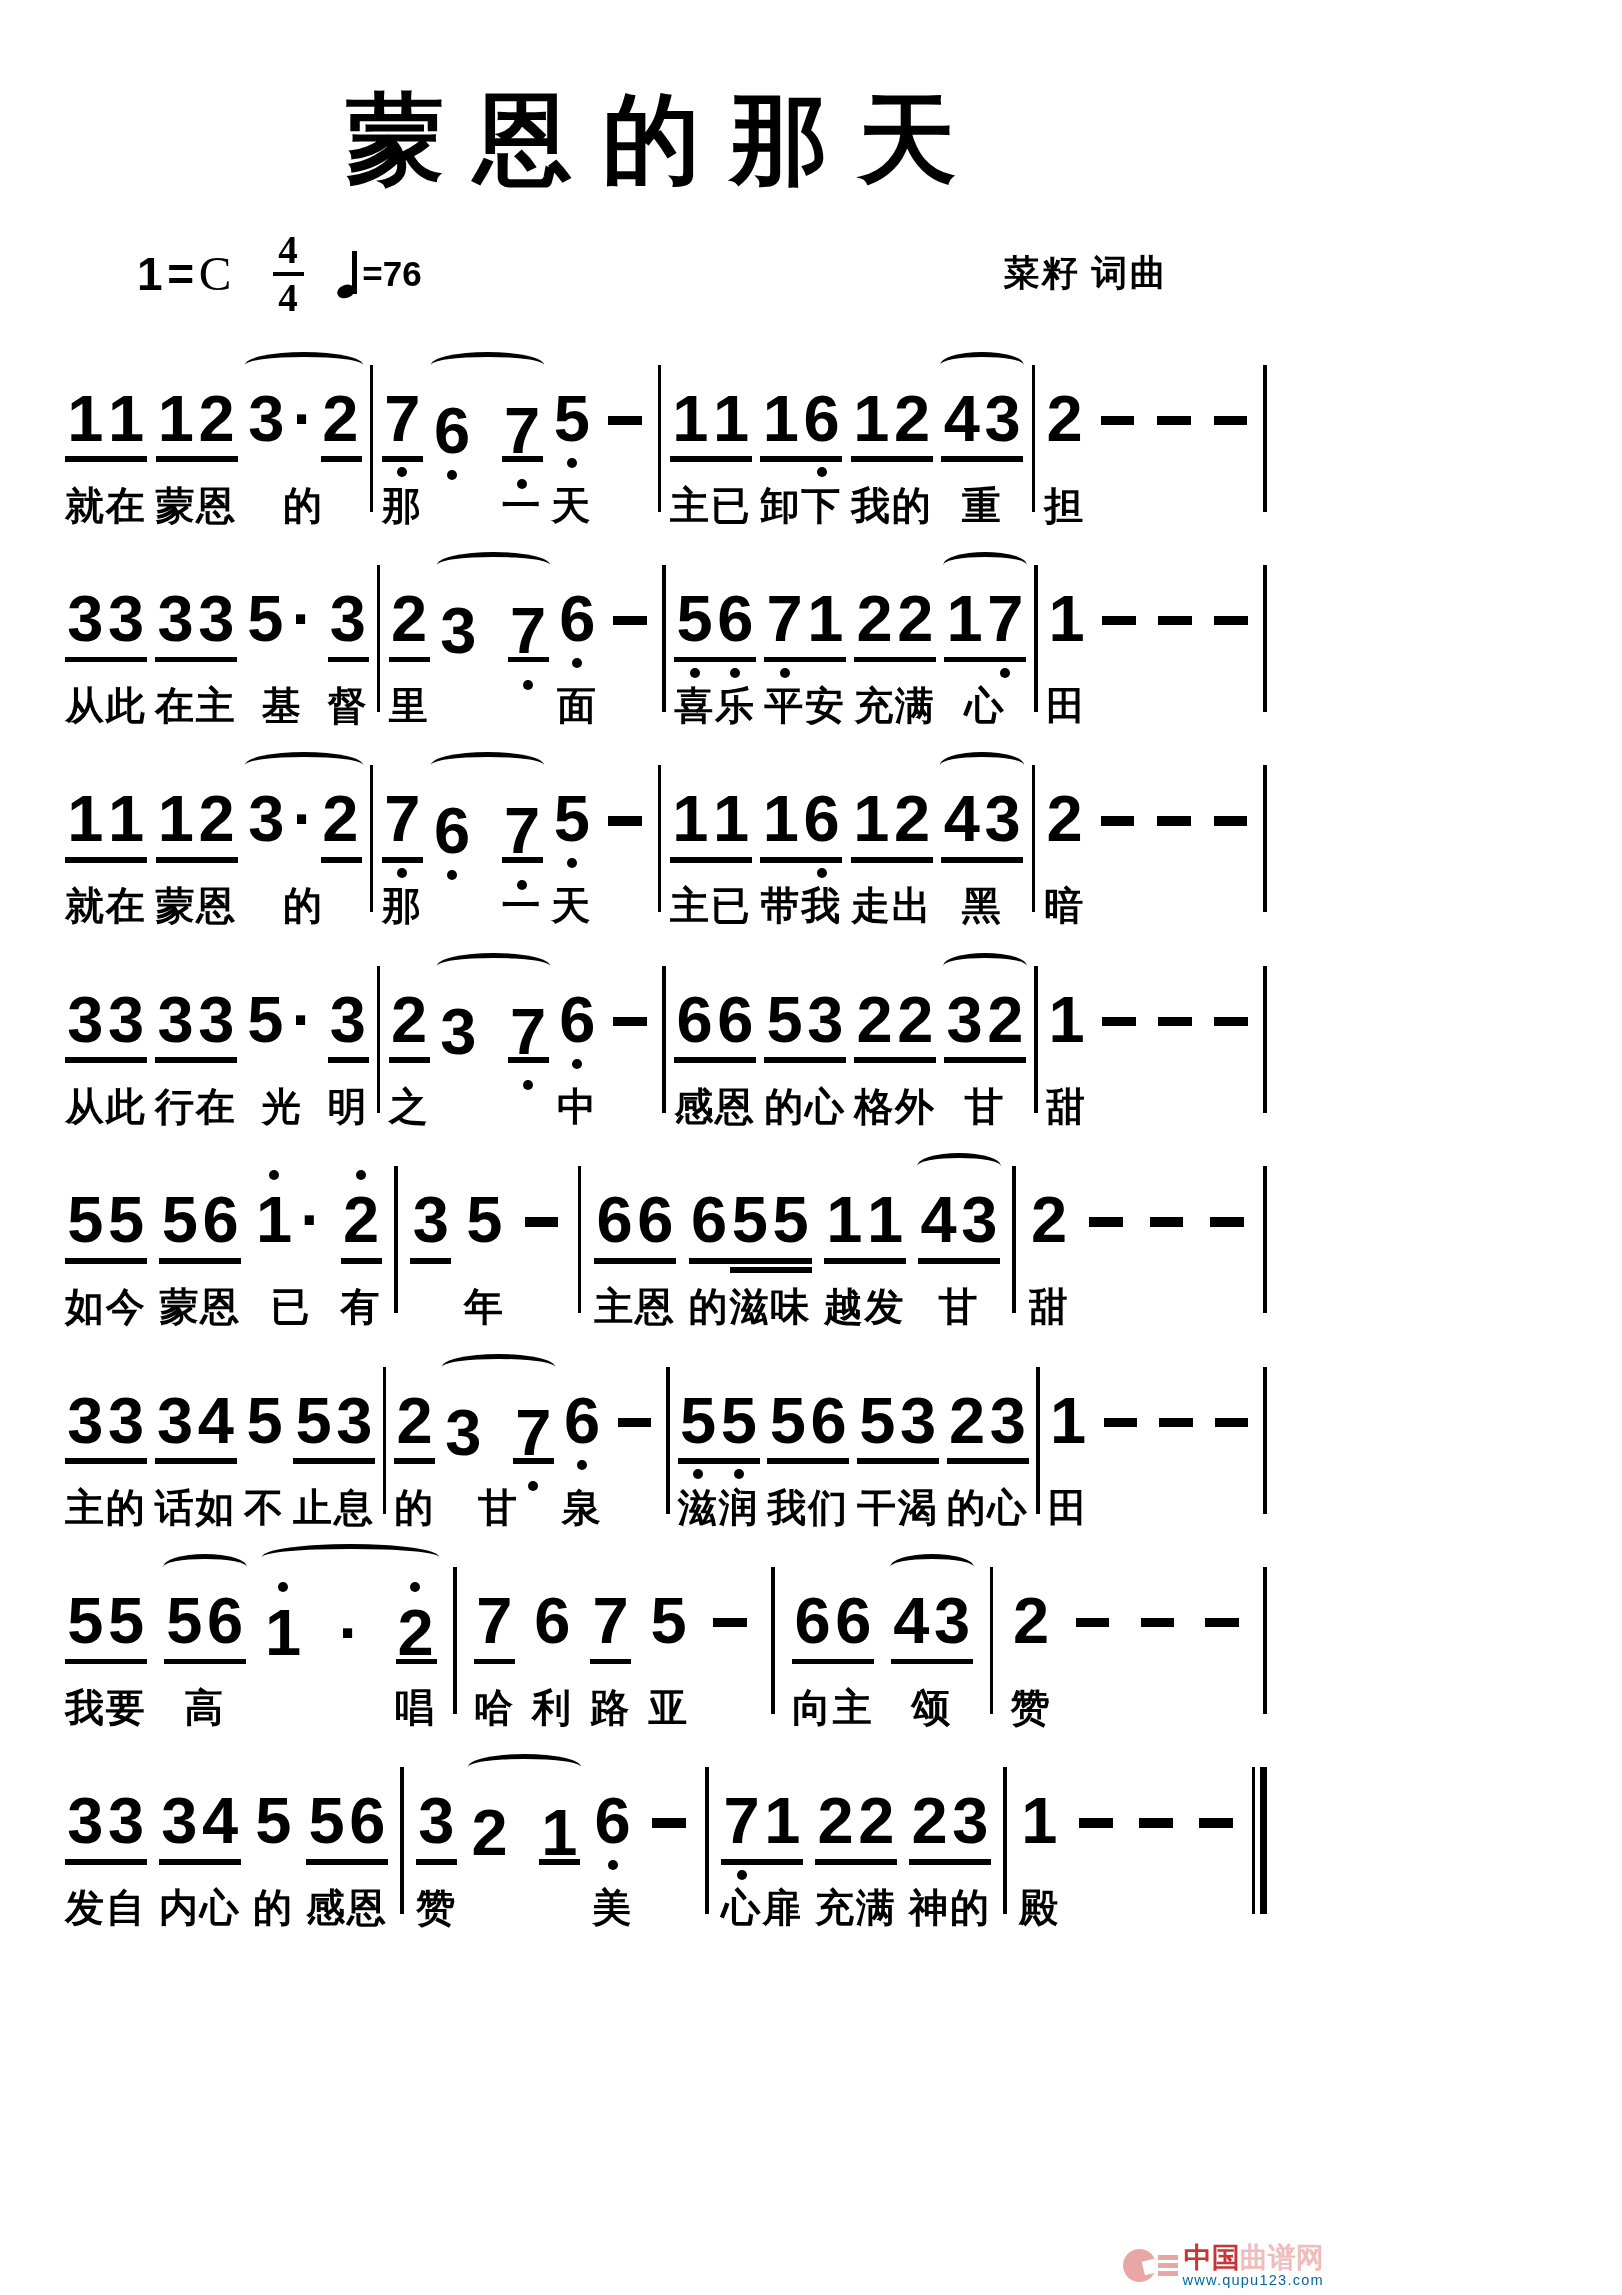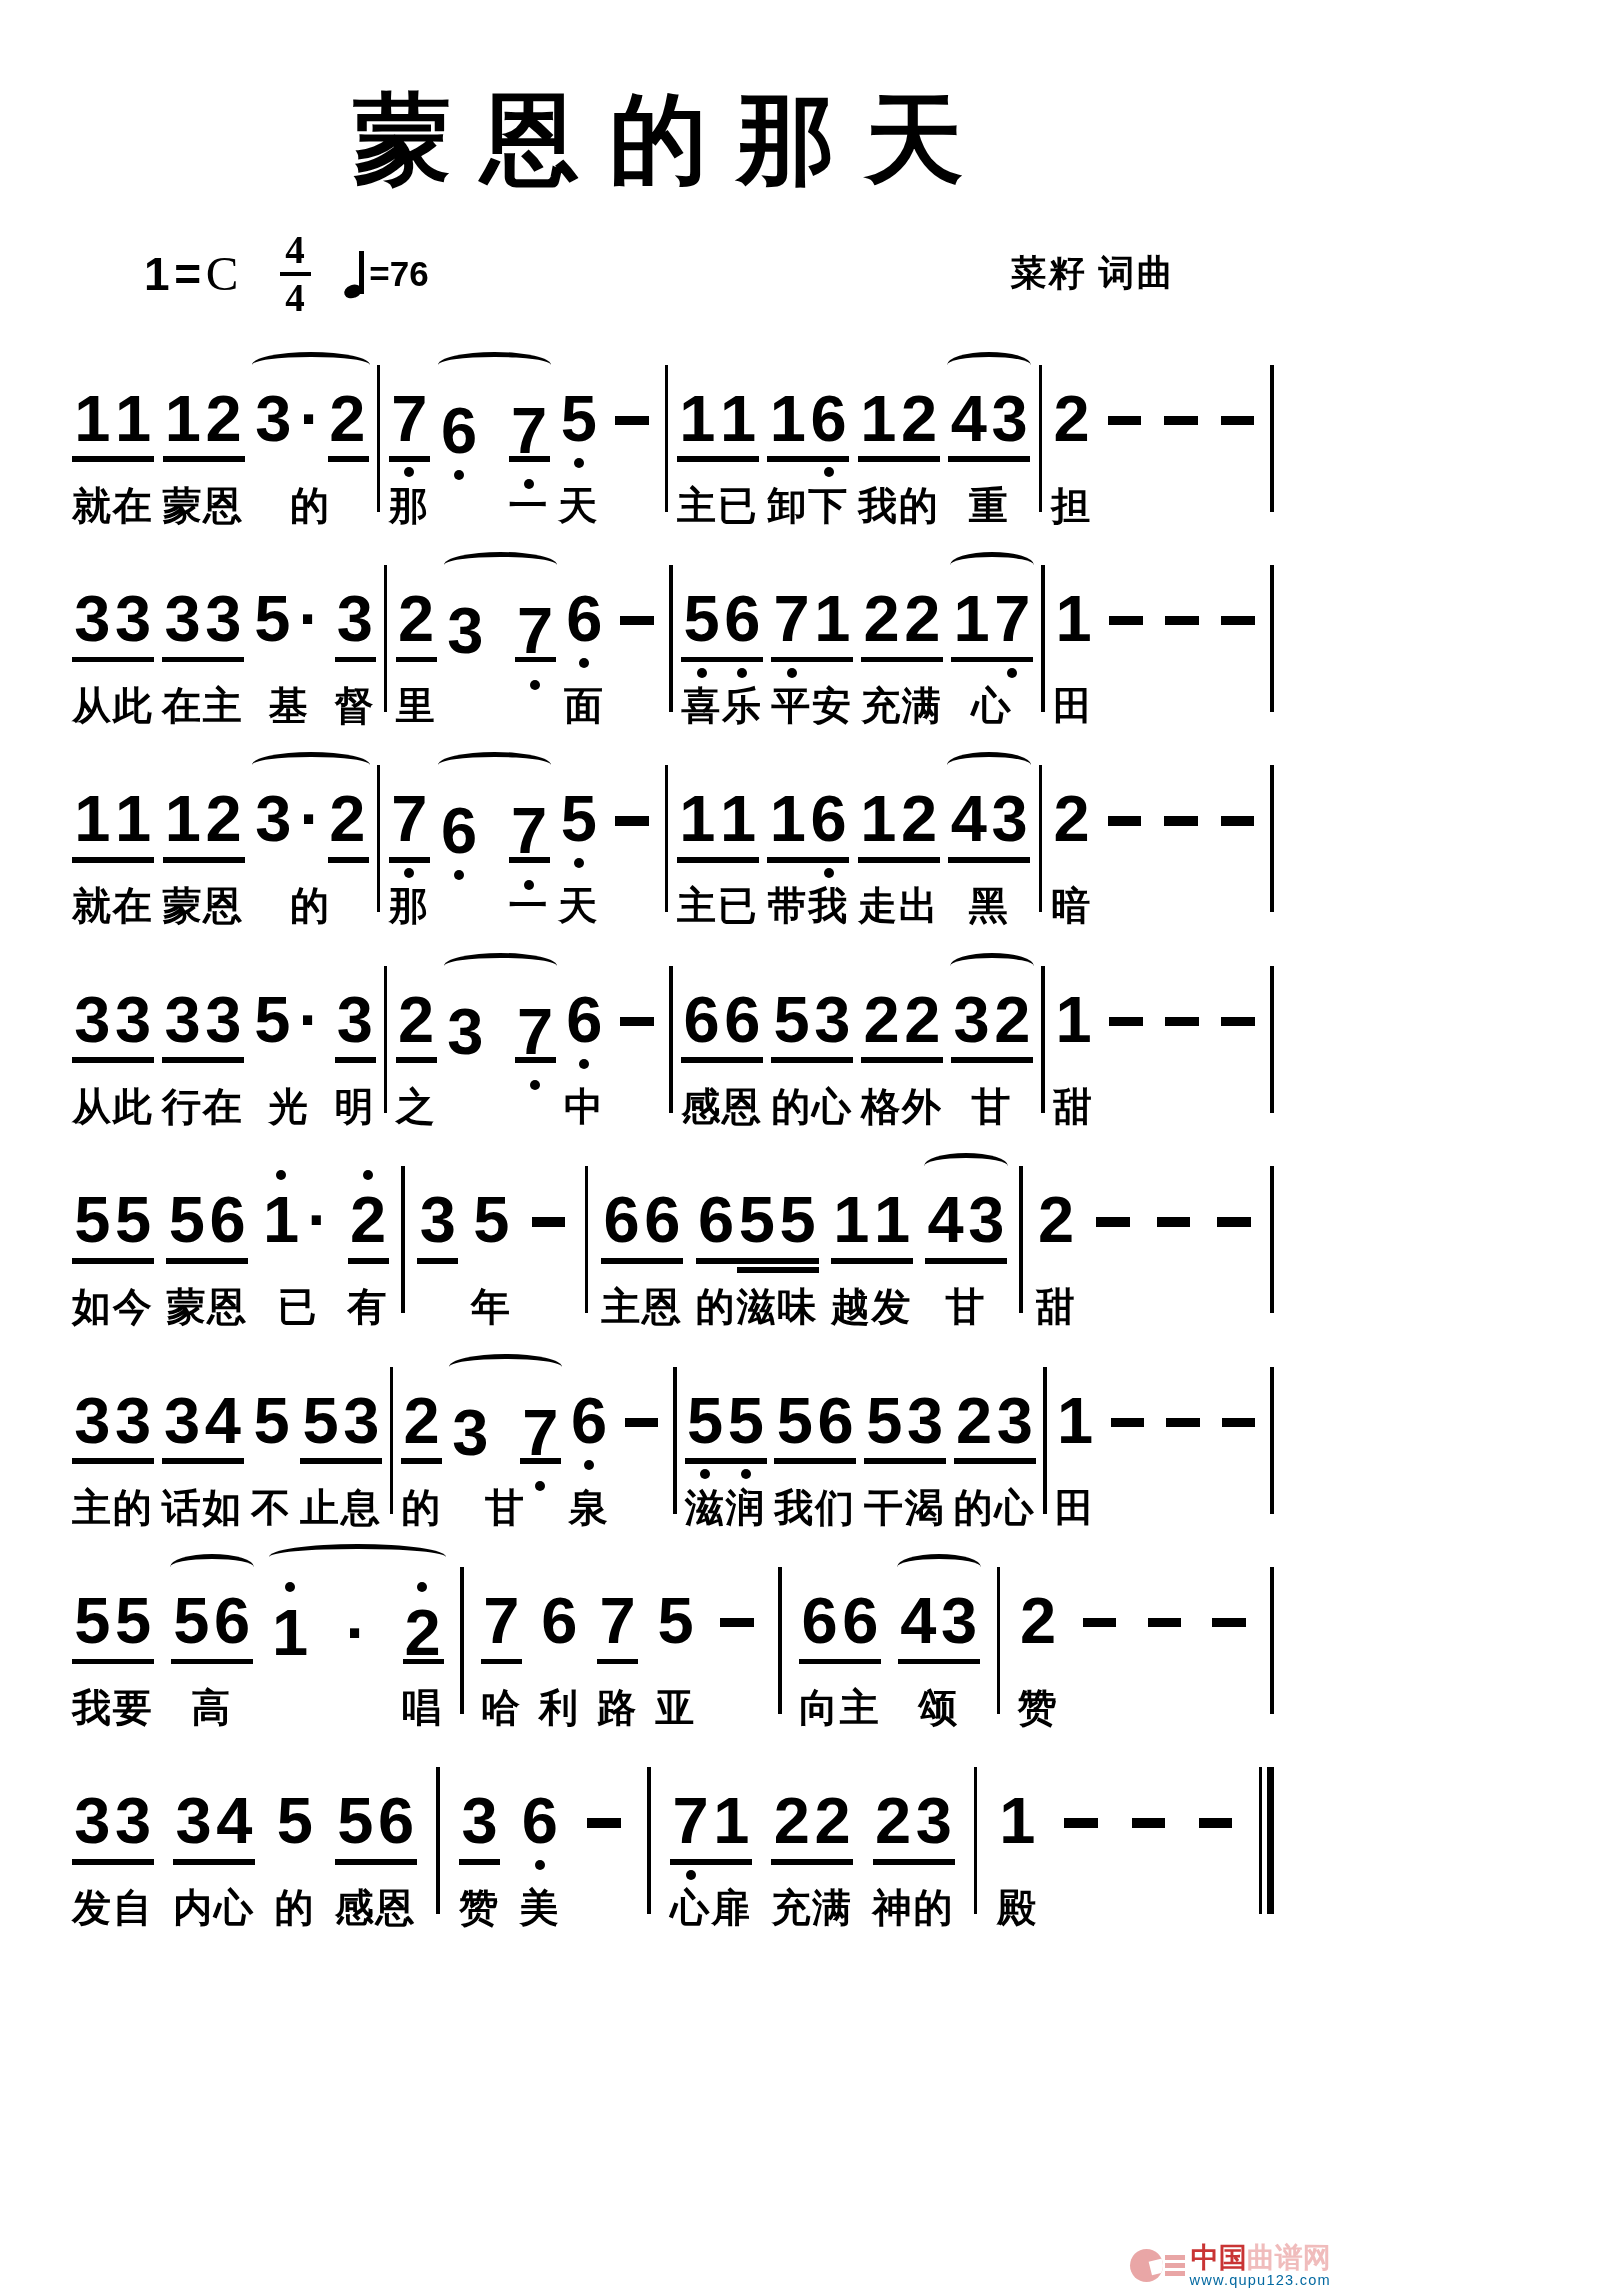--- a/index.html
+++ b/index.html
@@ -1,17 +1,17 @@
 <!DOCTYPE html>
 <html style="font-size:9.4px"><head>
 <meta charset="utf-8">
 <style>
   html,body{margin:0;padding:0;background:#fff;}
   #page{position:relative;width:1332px;height:2295px;background:#ffffff;overflow:hidden;
-        font-family:"Liberation Sans",sans-serif;color:#000;margin-left:7px;}
+        font-family:"Liberation Sans",sans-serif;color:#000;}
 
   
   .title{padding-top:82px;text-align:center;font-family:"Liberation Serif",serif;
          font-weight:bold;font-size:98px;letter-spacing:30px;line-height:1.2;white-space:nowrap;}
   .meta-row{display:flex;align-items:center;margin:30px 70px 0 137px;height:88px;}
   .keysig{display:flex;align-items:center;font-size:46px;font-weight:bold;}
   .keysig .k1{font-family:"Liberation Sans",sans-serif;}
   .keysig .keq{margin:0 4.7px;}
   .keysig .kc{font-family:"Liberation Serif",serif;font-weight:normal;font-size:49px;}
   .frac{display:inline-flex;flex-direction:column;align-items:center;margin:0 33px 0 41px;
@@ -594,20 +594,24 @@
           <div class="cell">
             <div class="notes"><span class="ch">5</span><span class="ch">6</span><i class="ul-line" style="left: 0px; width: 82px; bottom: -9.4px;"></i></div>
             <div class="lyr">感恩</div>
           </div>
           <div class="bar"></div>
           <div class="cell">
             <div class="notes"><span class="ch">3</span><i class="ul-line" style="left: 0px; width: 41px; bottom: -9.4px;"></i></div>
             <div class="lyr">赞</div>
           </div>
           <div class="cell">
+            <div class="notes"><span class="ch">2</span><span class="ch sp"></span><span class="ch">1</span><i class="ul-line" style="left: 70px; width: 41px; bottom: -9.4px;"></i><i class="arc" style="left: -1.2px; width: 113px; top: -34px;"></i></div>
+            <div class="lyr"></div>
+          </div>
+          <div class="cell">
             <div class="notes"><span class="ch">6<i class="ld" style="bottom: -15px;"></i></span></div>
             <div class="lyr">美</div>
           </div>
           <div class="cell">
             <div class="notes"><span class="ch dash"></span></div>
             <div class="lyr"></div>
           </div>
           <div class="bar"></div>
           <div class="cell">
             <div class="notes"><span class="ch">7<i class="ld" style="bottom: -24.6px;"></i></span><span class="ch">1</span><i class="ul-line" style="left: 0px; width: 82px; bottom: -9.4px;"></i></div>

